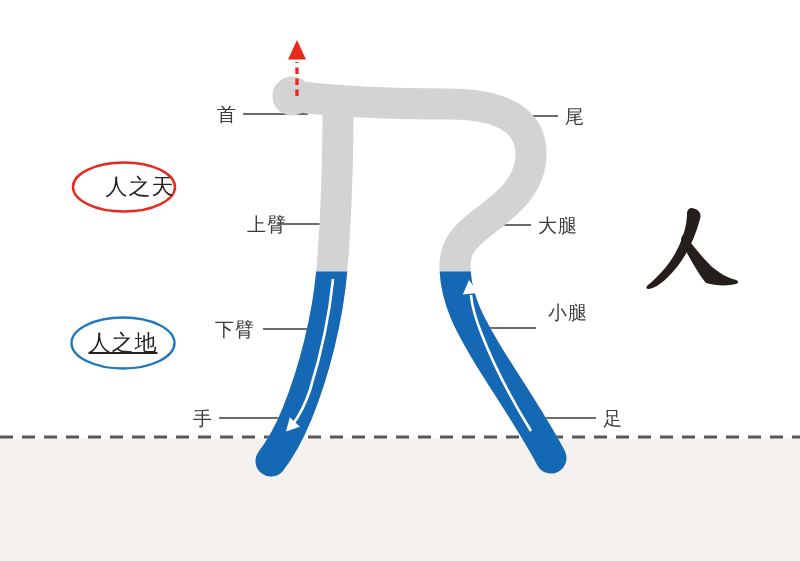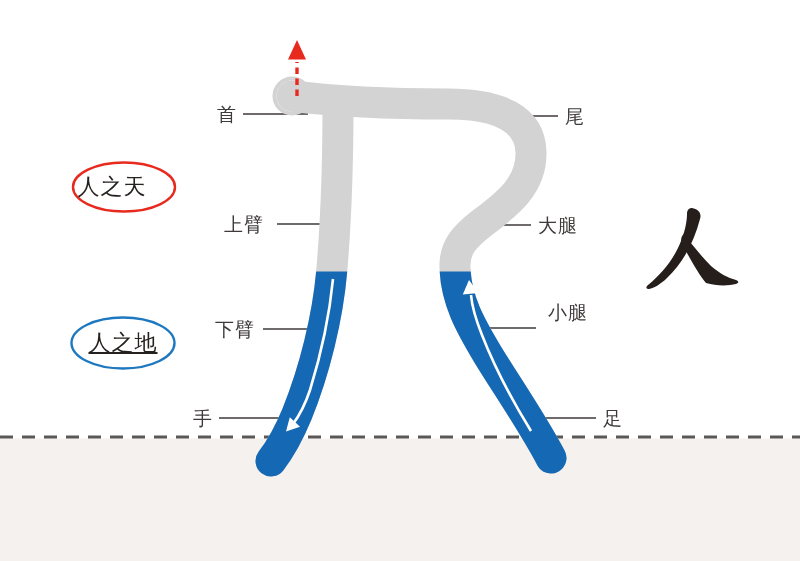--- a/index.html
+++ b/index.html
@@ -104,24 +104,24 @@
                C 719 273, 728 278, 736 280
                C 739 281, 739 283, 736 284
                C 728 286, 716 286, 706 283
                C 699 275, 691 260, 683 246
                C 680 241, 681 236, 684 234 Z"></path>
     </g>
   </svg>
 
   <span class="callout-label" style="right:563px;top:114px;">首</span>
   <span class="callout-label" style="left:565px;top:116px;">尾</span>
-  <span class="callout-label" style="right:536px;top:224px;">上臂</span>
+  <span class="callout-label" style="right:513px;top:224px;">上臂</span>
   <span class="callout-label" style="left:538px;top:225px;text-align:center;">大腿</span>
   <span class="callout-label" style="right:545px;top:329px;text-align:center;">下臂</span>
   <span class="callout-label" style="left:548px;top:312px;">小腿</span>
   <span class="callout-label" style="right:587px;top:418px;">手</span>
   <span class="callout-label" style="left:603px;top:418px;">足</span>
 
-  <span class="badge-label" style="left:61px;top:163px;width:102px;height:48px;">人之天</span>
+  <span class="badge-label" style="left:89px;top:163px;width:102px;height:48px;">人之天</span>
   <span class="badge-label" style="left:71px;top:317px;width:104px;height:52px;text-decoration:underline;">人之地</span>
 
   <span class="sr-only">人</span>
 </div>
 
 </body></html>

